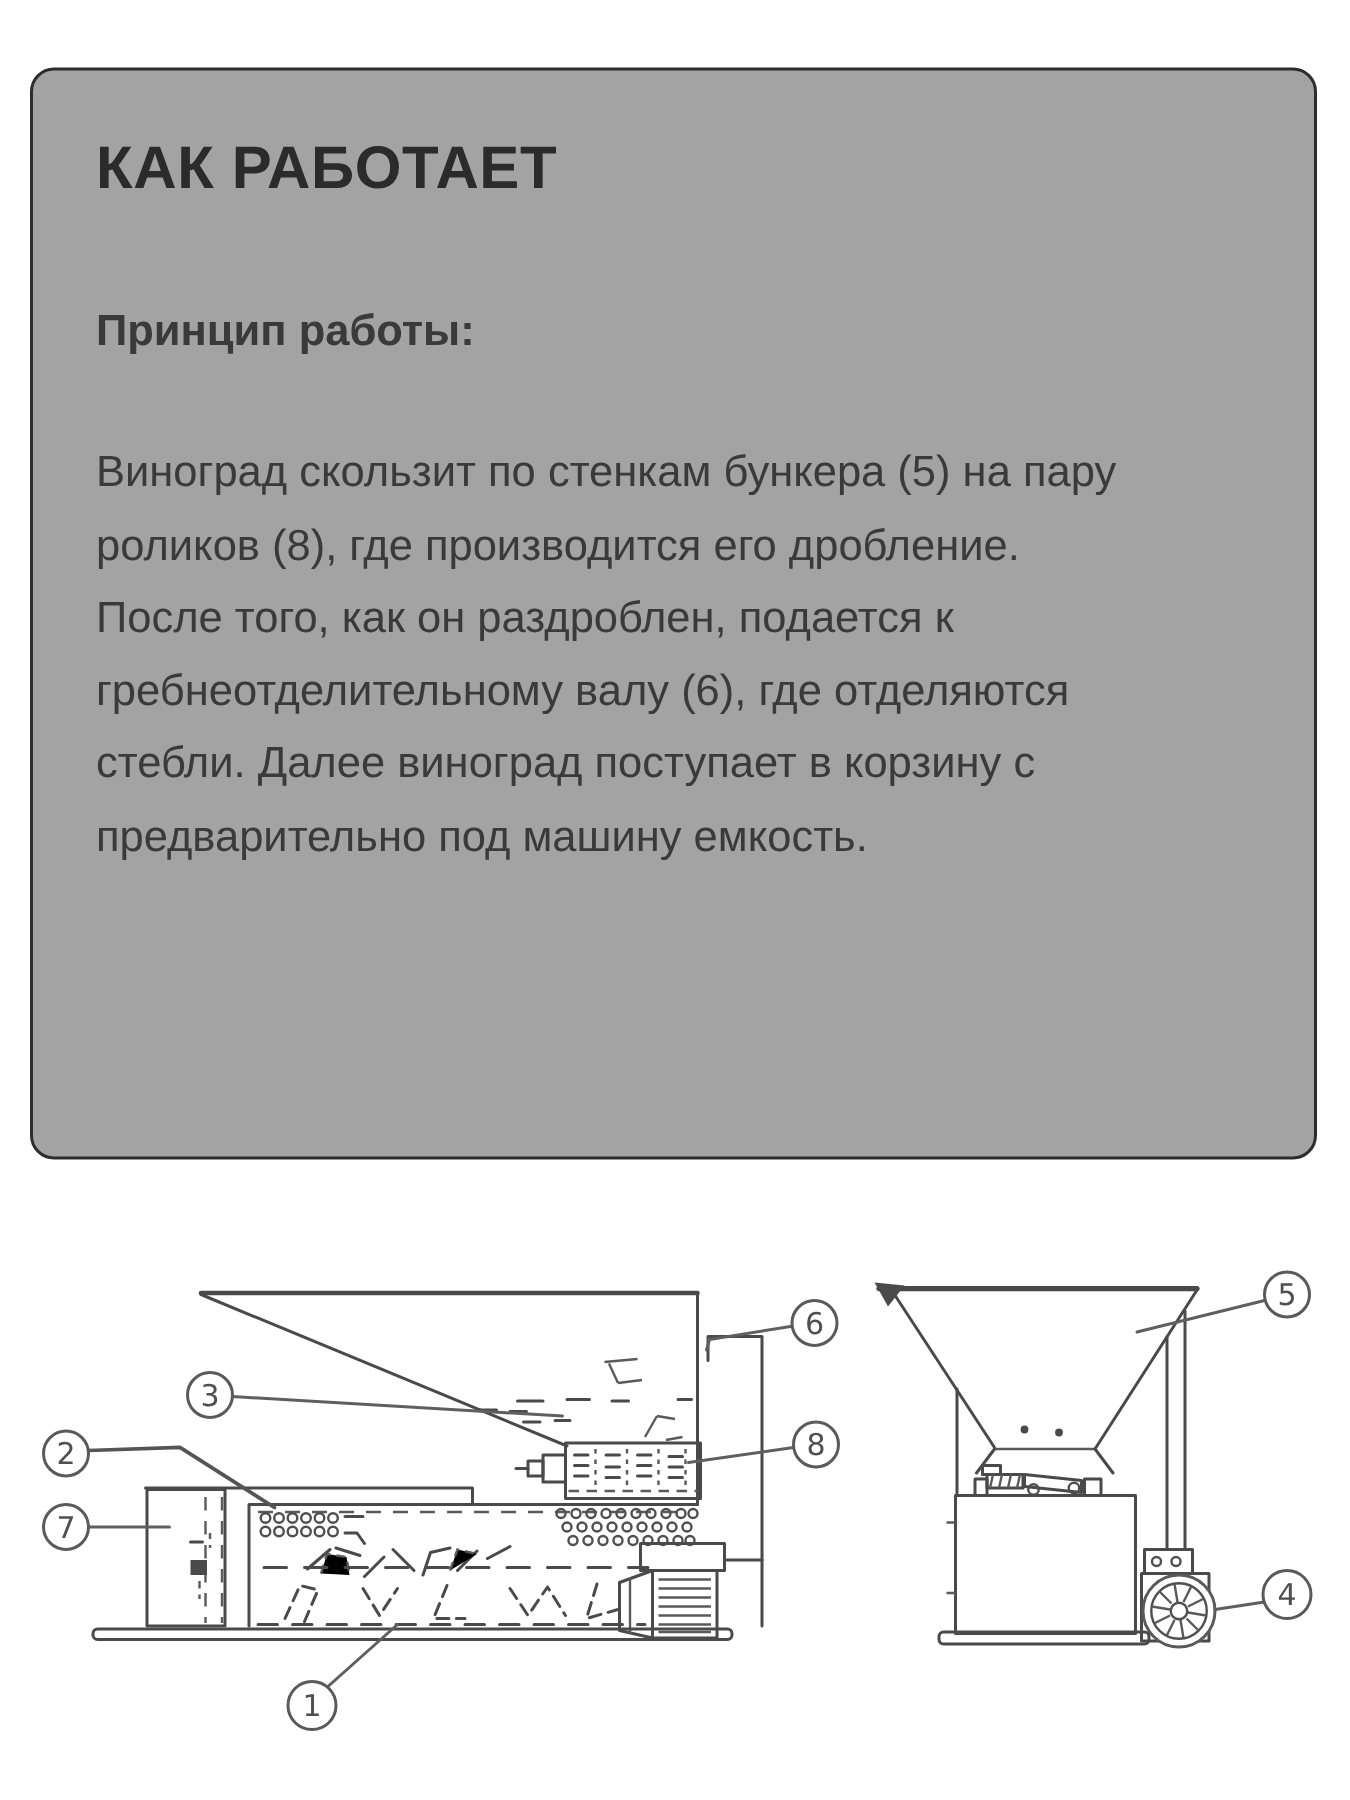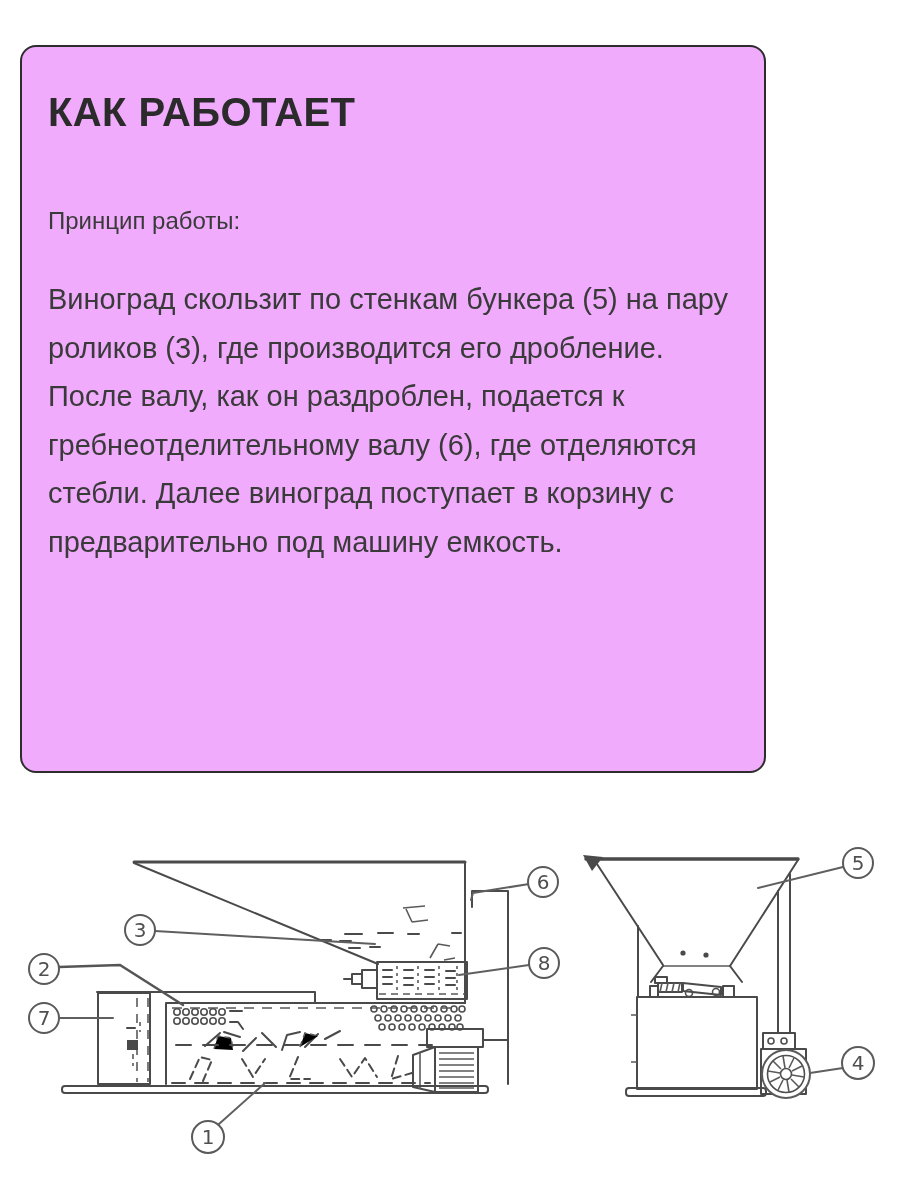--- a/index.html
+++ b/index.html
@@ -2,32 +2,32 @@
 <html><head>
 <meta charset="utf-8">
 <style>
   html,body{margin:0;padding:0;}
   body{
     width:900px;height:1200px;background:#ffffff;position:relative;
     font-family:"Liberation Sans","DejaVu Sans",sans-serif;
     -webkit-font-smoothing:antialiased;
   }
   .card{
-    position:absolute;left:20px;top:45px;width:746px;height:728px;
+    position:absolute;left:20px;top:45px;width:858px;height:728px;
     box-sizing:border-box;border:2px solid #2d2d2d;border-radius:16px;
-    background:#f0abfc;padding:40px 30px 0 26px;overflow:hidden;
+    background:#a3a3a3;padding:40px 30px 0 42px;overflow:hidden;
   }
   .title{
     margin:0;font-size:40px;line-height:50px;font-weight:700;
     color:#2b2b2b;letter-spacing:0.4px;
   }
   .subtitle{
-    margin:62px 0 0 0;font-size:24px;line-height:44px;color:#3a3a3a;
-  }
-  .bodytext{margin-top:32px;color:#3a3a3a;}
+    margin:62px 0 0 0;font-size:29px;line-height:44px;color:#3a3a3a;font-weight:bold;
+  }
+  .bodytext{margin-top:48px;color:#3a3a3a;}
   .bodytext .bline{font-size:29px;line-height:48.5px;white-space:nowrap;}
   .diagram{position:absolute;left:0;top:800px;width:900px;height:400px;}
   svg text.callout-num{
     font-family:"DejaVu Sans","Liberation Sans",sans-serif;
     font-size:20px;fill:#4f4f4f;
   }
   
   .ln{stroke:#4a4a4a;fill:none;stroke-width:2;stroke-linecap:round;stroke-linejoin:round;}
   .thick{stroke-width:3;}
   .vthick{stroke-width:3.5;}
@@ -39,22 +39,22 @@
   .dotf{fill:#4a4a4a;stroke:none;}
 </style>
 </head>
 <body>
 
 <section class="card">
   <h1 class="title"><span>КАК РАБОТАЕТ</span><br></h1>
   <p class="subtitle">Принцип работы:</p>
   <div class="bodytext">
     <div class="bline">Виноград скользит по стенкам бункера (5) на пару</div>
-    <div class="bline">роликов (3), где производится его дробление.</div>
-    <div class="bline">После валу, как он раздроблен, подается к</div>
+    <div class="bline">роликов (8), где производится его дробление.</div>
+    <div class="bline">После того, как он раздроблен, подается к</div>
     <div class="bline">гребнеотделительному валу (6), где отделяются</div>
     <div class="bline">стебли. Далее виноград поступает в корзину с</div>
     <div class="bline">предварительно под машину емкость.</div>
   </div>
 </section>
 
 <div class="diagram">
 <svg width="900" height="400" viewBox="0 0 900 400" xmlns="http://www.w3.org/2000/svg">
 
   <g>

